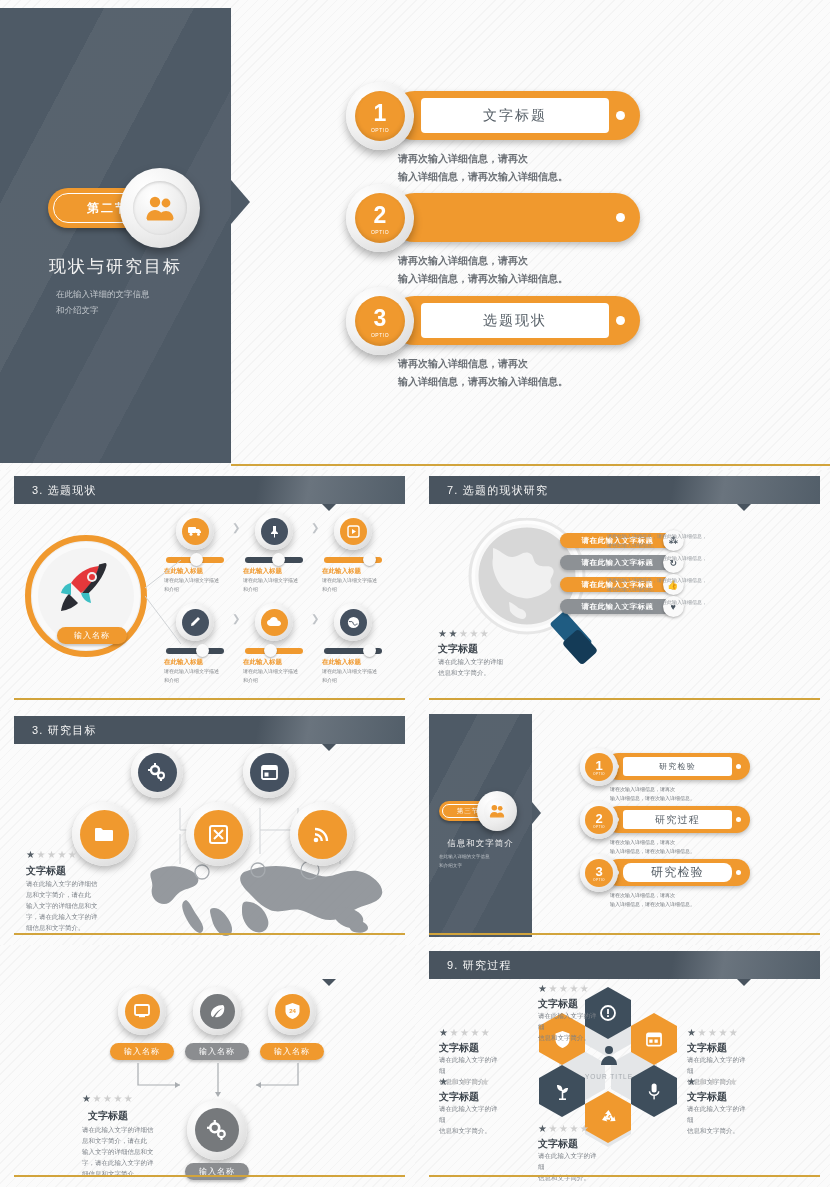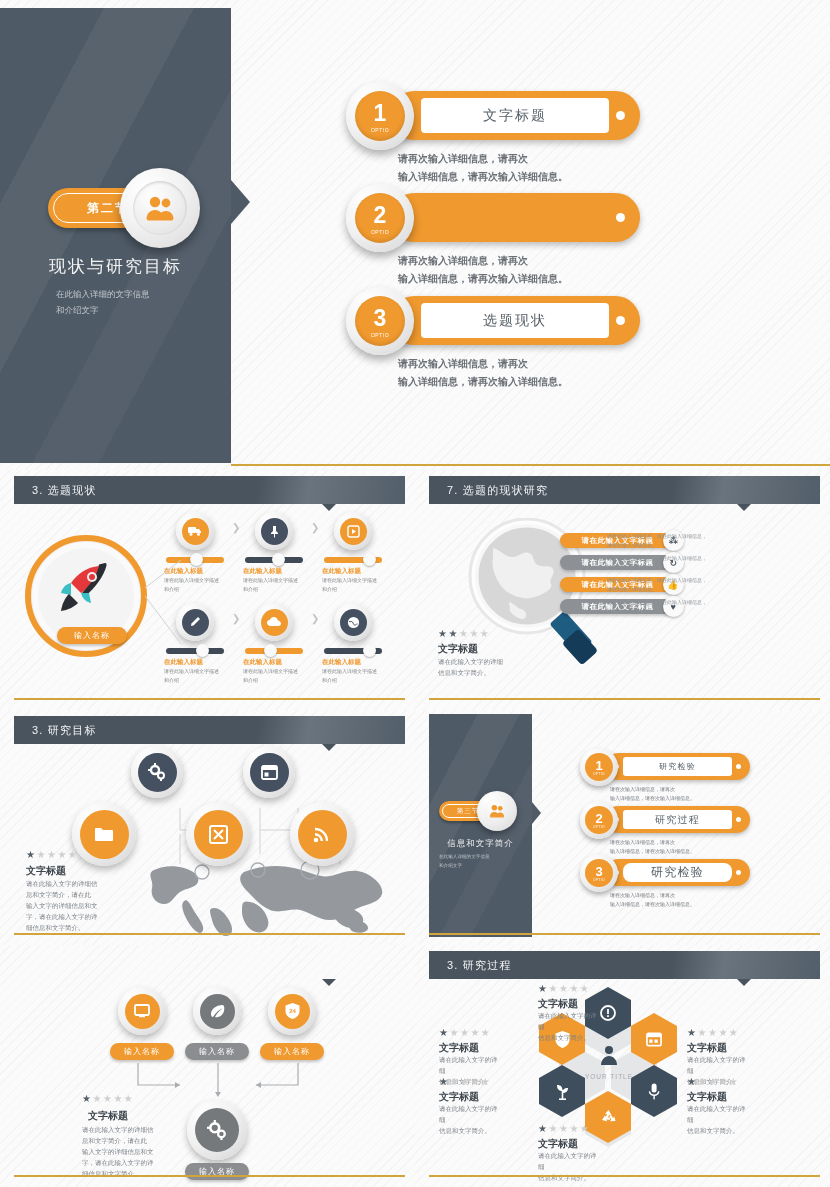--- a/index.html
+++ b/index.html
@@ -736,21 +736,21 @@
 输入文字的详细信息和文
 字，请在此输入文字的详
 细信息和文字简介。</div>
 
     <div class="slide-foot"></div>
   </div>
 
   <div class="slide" style="left:415px; top:945px; width:415px; height:242px;">
     <div class="texture"></div>
     <div class="slide-hdr">
-      <div class="slide-hdr-t">3. 研究过程</div>
+      <div class="slide-hdr-t">9. 研究过程</div>
     </div>
     <div class="hdr-notch" style="left:322px;"></div>
 
     <div class="hex pale" style="left:170px; top:60px;"></div>
     <div class="hex pale" style="left:144px; top:105px;"></div>
     <div class="hex pale" style="left:196px; top:105px;"></div>
     <div class="hex pale" style="left:170px; top:150px;"></div>
 
     <div class="hex d" style="left:170px; top:42px;">
       <span>

